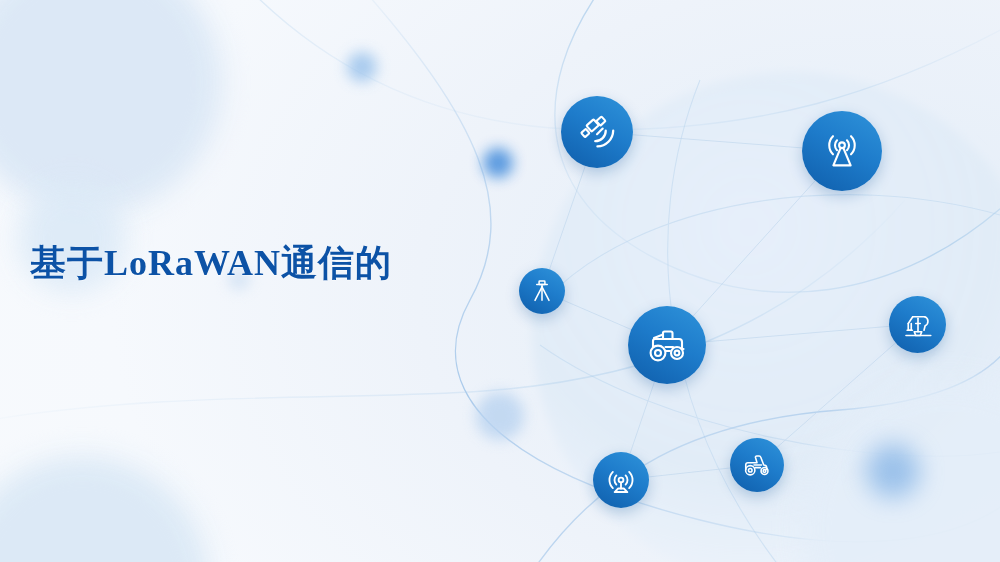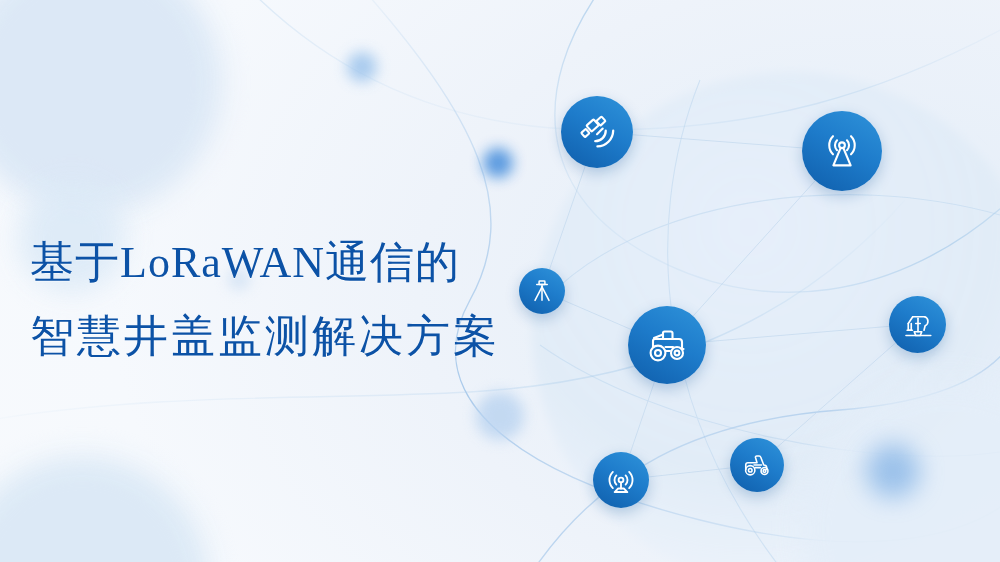--- a/index.html
+++ b/index.html
@@ -20,25 +20,25 @@
   .blob{position:absolute;border-radius:50%;filter:blur(14px);}
   .dot{position:absolute;border-radius:50%;filter:blur(7px);}
 
   
   #title-block{
     position:absolute;left:30px;top:226px;width:560px;
     font-family:"Liberation Serif", serif;
   }
   .title-line{
     color:#0c52a6;
-    font-size:44px;
+    font-size:36px;
     line-height:74px;
     letter-spacing:1px;
     white-space:nowrap;
-    font-weight:400;
+    font-weight:700;
     text-shadow:0 1px 0 rgba(255,255,255,.45);
   }
   #title-line-2{letter-spacing:3px;}
 
   
   .node{
     position:absolute;border-radius:50%;
     background:linear-gradient(210deg,#2f93da 0%,#1e7ccb 45%,#0f5eab 100%);
     box-shadow:0 5px 14px rgba(21,86,153,.26);
     display:flex;align-items:center;justify-content:center;
@@ -111,21 +111,20 @@
 
     <div class="dot" style="left:347px;top:52px;width:30px;height:30px;background:#9dc4ec;opacity:.85;"></div>
     <div class="dot" style="left:483px;top:148px;width:30px;height:30px;background:#4d92dd;opacity:.9;"></div>
     <div class="dot" style="left:476px;top:392px;width:48px;height:48px;background:#b9d3f0;opacity:.8;"></div>
     <div class="dot" style="left:866px;top:444px;width:54px;height:54px;background:#6ea6e2;opacity:.62;filter:blur(12px);"></div>
     <div class="dot" style="left:228px;top:268px;width:22px;height:22px;background:#cfe0f3;opacity:.8;"></div>
   </div>
 
   <div id="title-block">
     <div class="title-line" id="title-line-1">基于LoRaWAN通信的</div>
-    <div class="title-line" id="title-line-2">智慧井盖监测解决方案</div>
   </div>
 
   <div class="node" style="left:561px;top:96px;width:72px;height:72px;">
     <svg viewBox="0 0 48 48" width="42" height="42">
       <g stroke-width="2.4">
         <rect x="13.5" y="12" width="11" height="9" rx="1" transform="rotate(-42 19 16.5)"></rect>
         <rect x="24.5" y="8" width="8" height="7" rx="1" transform="rotate(-42 28.5 11.5)"></rect>
         <rect x="7" y="22" width="7" height="6.5" rx="1" transform="rotate(-42 10.5 25)"></rect>
         <path d="M24 26.5 L30.5 20"></path>
         <path d="M22 34.5 a12 12 0 0 0 12 -12" stroke-width="2.6"></path>

